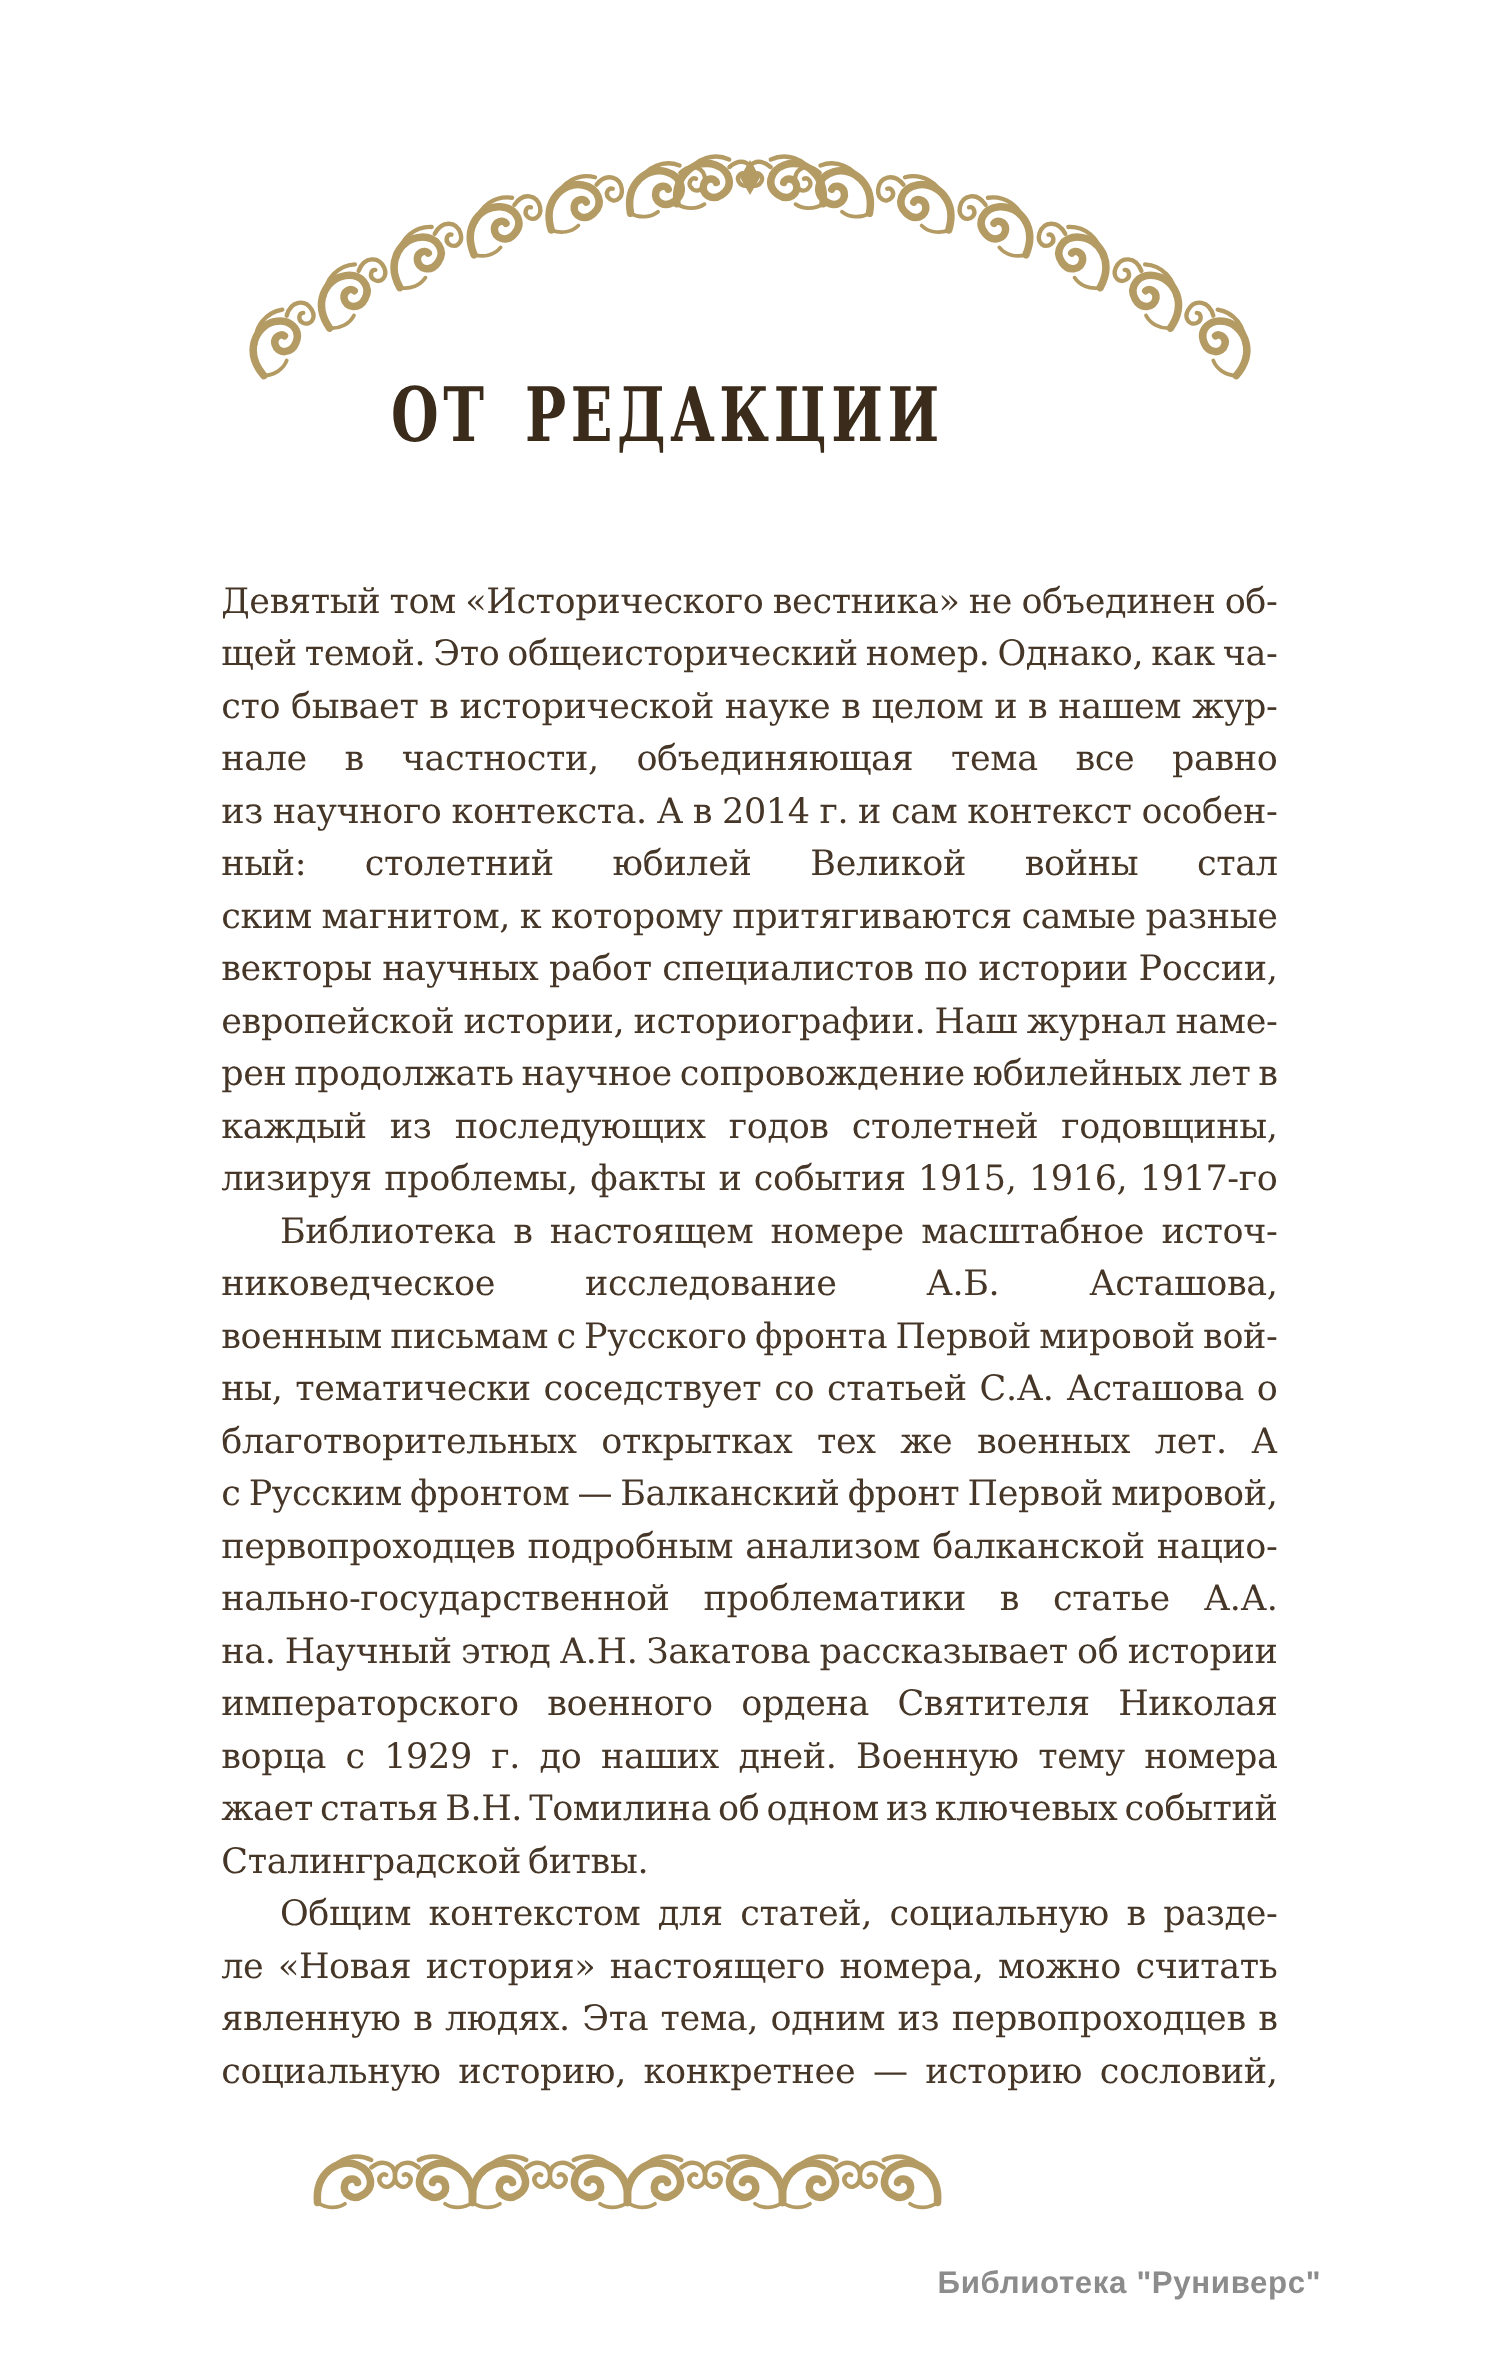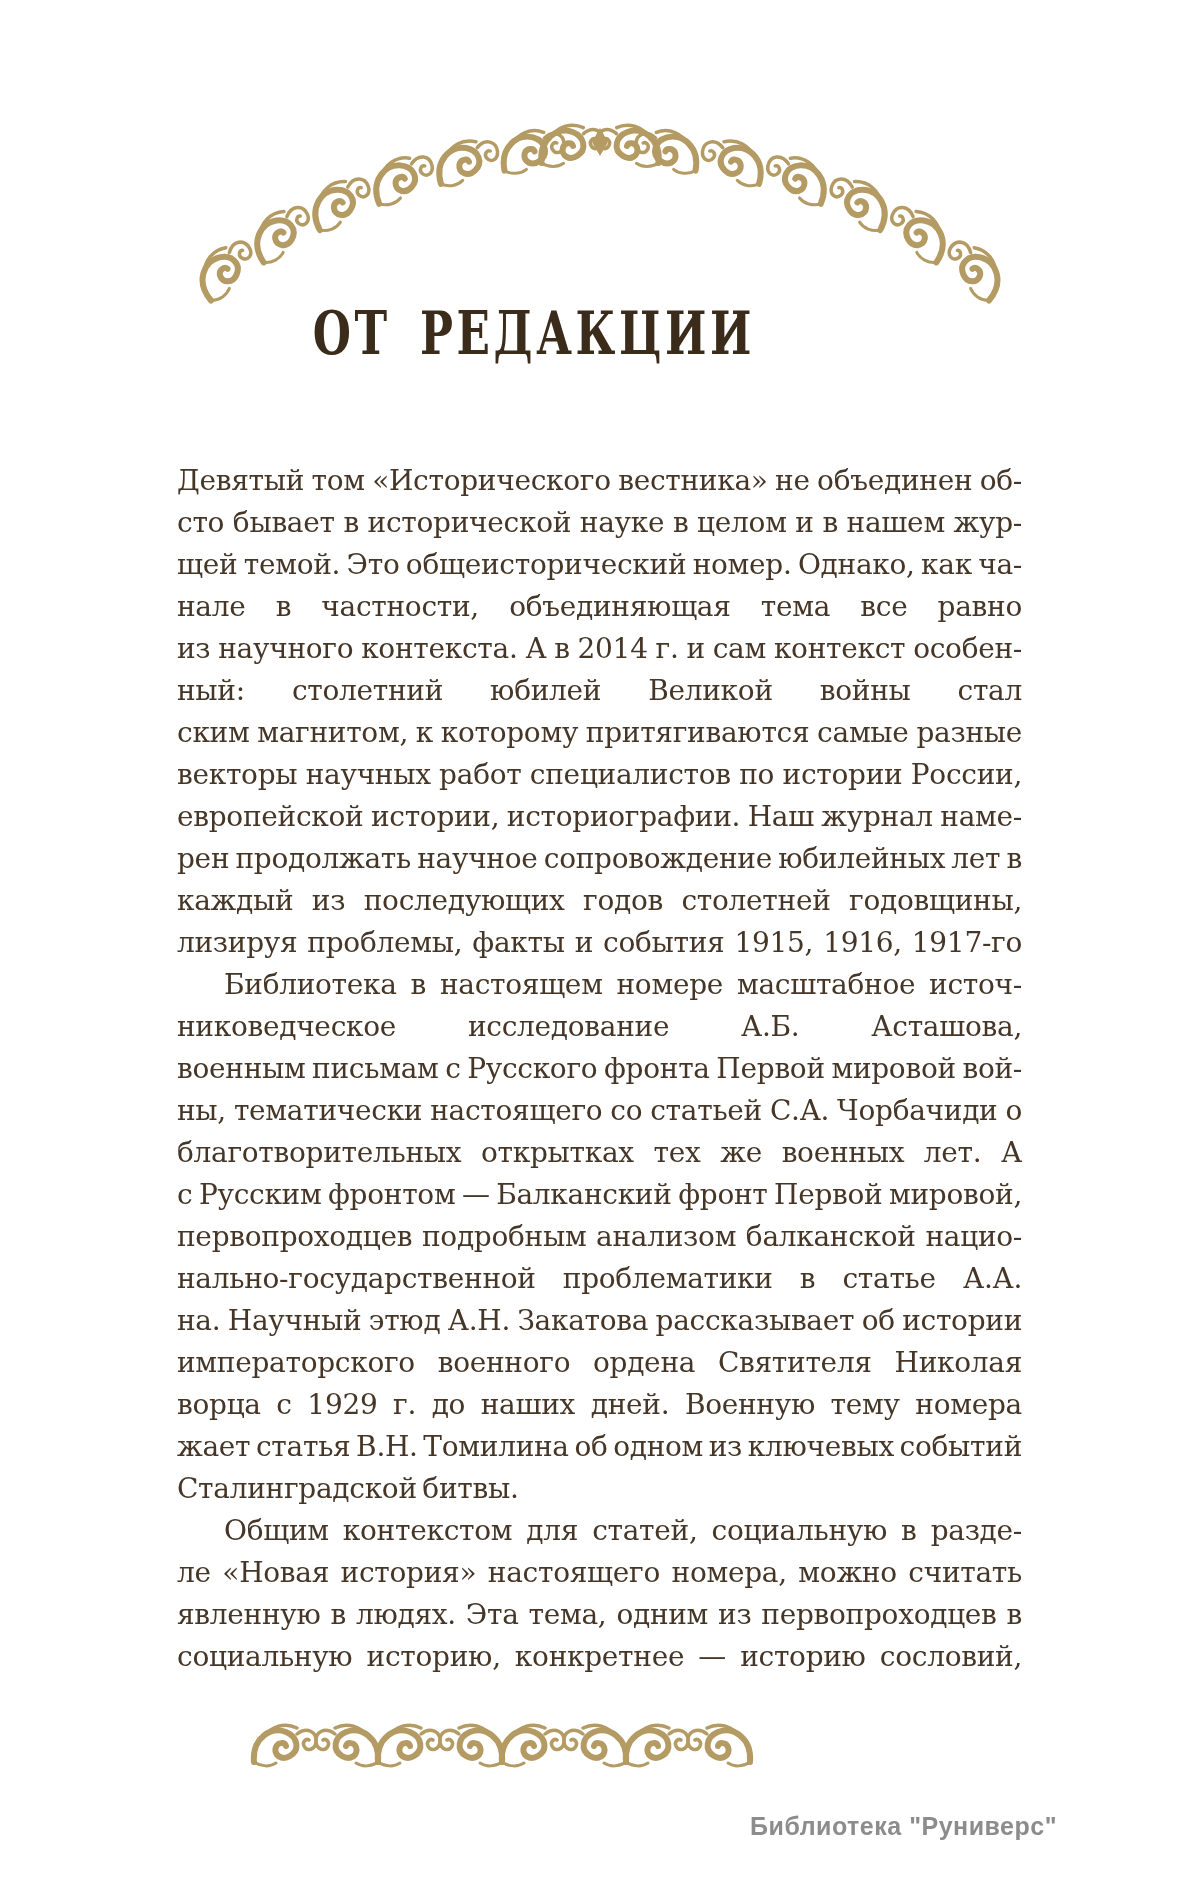--- a/index.html
+++ b/index.html
@@ -107,37 +107,37 @@
     <use href="#scroll" transform="translate(973.3,269.3) rotate(36) scale(-1,1)"></use>
   </svg>
 
   <div class="title-wrap">
     <span class="title-text">ОТ РЕДАКЦИИ</span>
   </div>
 
   <div class="body-text">
       <div class="paragraph">
         <div class="line">Девятый том «Исторического вестника» не объединен об-</div>
+        <div class="line">щей темой. Это общеисторический номер. Однако, как ча-</div>
         <div class="line">сто бывает в исторической науке в целом и в нашем жур-</div>
-        <div class="line">щей темой. Это общеисторический номер. Однако, как ча-</div>
         <div class="line">нале в частности, объединяющая тема все равно вырастает</div>
         <div class="line">из научного контекста. А в 2014 г. и сам контекст особен-</div>
         <div class="line">ный: столетний юбилей Великой войны стал исследователь-</div>
         <div class="line">ским магнитом, к которому притягиваются самые разные</div>
         <div class="line">векторы научных работ специалистов по истории России,</div>
         <div class="line">европейской истории, историографии. Наш журнал наме-</div>
         <div class="line">рен продолжать научное сопровождение юбилейных лет в</div>
         <div class="line">каждый из последующих годов столетней годовщины, ана-</div>
         <div class="line">лизируя проблемы, факты и события 1915, 1916, 1917-го гг.</div>
       </div>
       <div class="paragraph">
         <div class="line indent">Библиотека в настоящем номере масштабное источ-</div>
         <div class="line">никоведческое исследование А.Б. Асташова, посвященное</div>
         <div class="line">военным письмам с Русского фронта Первой мировой вой-</div>
-        <div class="line">ны, тематически настоящего со статьей С.А. Чорбачиди о</div>
+        <div class="line">ны, тематически соседствует со статьей С.А. Асташова о</div>
         <div class="line">благотворительных открытках тех же военных лет. А рядом</div>
         <div class="line">с Русским фронтом — Балканский фронт Первой мировой,</div>
         <div class="line">первопроходцев подробным анализом балканской нацио-</div>
         <div class="line">нально-государственной проблематики в статье А.А. Улуня-</div>
         <div class="line">на. Научный этюд А.Н. Закатова рассказывает об истории</div>
         <div class="line">императорского военного ордена Святителя Николая Чудот-</div>
         <div class="line">ворца с 1929 г. до наших дней. Военную тему номера продол-</div>
         <div class="line">жает статья В.Н. Томилина об одном из ключевых событий</div>
         <div class="line lastshort">Сталинградской битвы.</div>
       </div>

